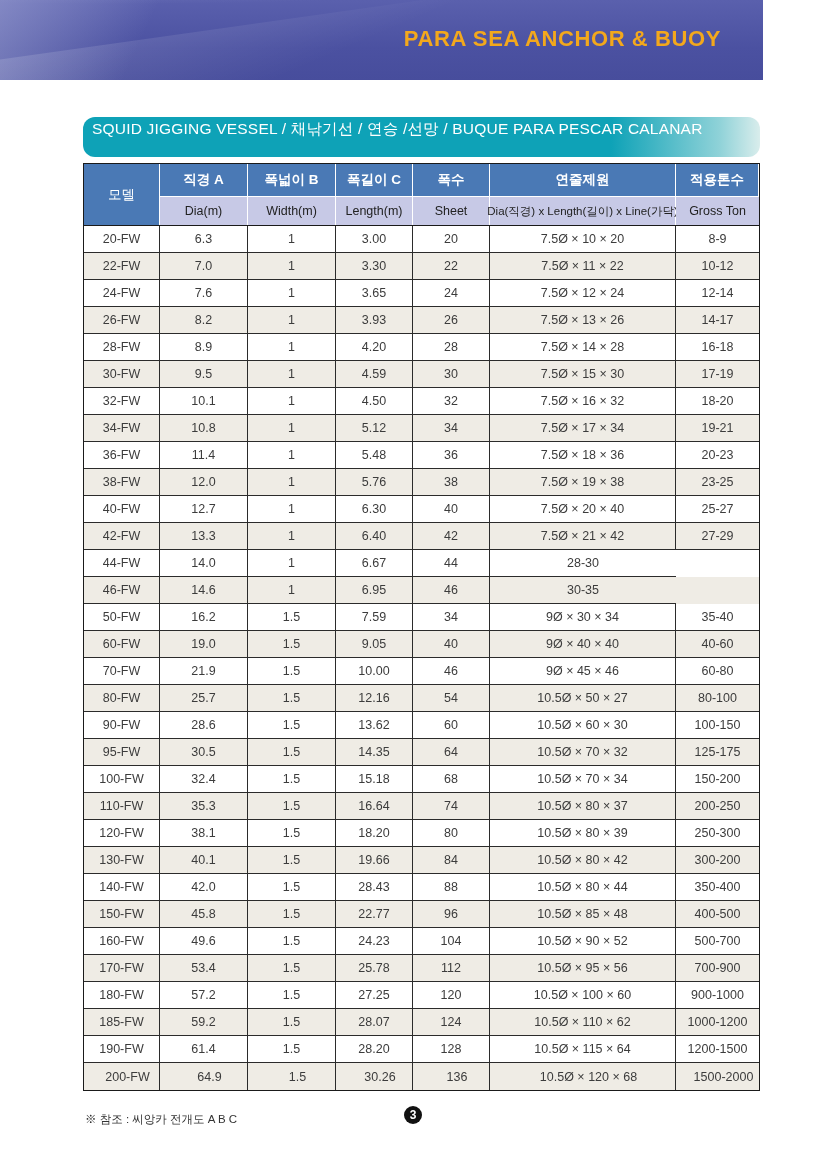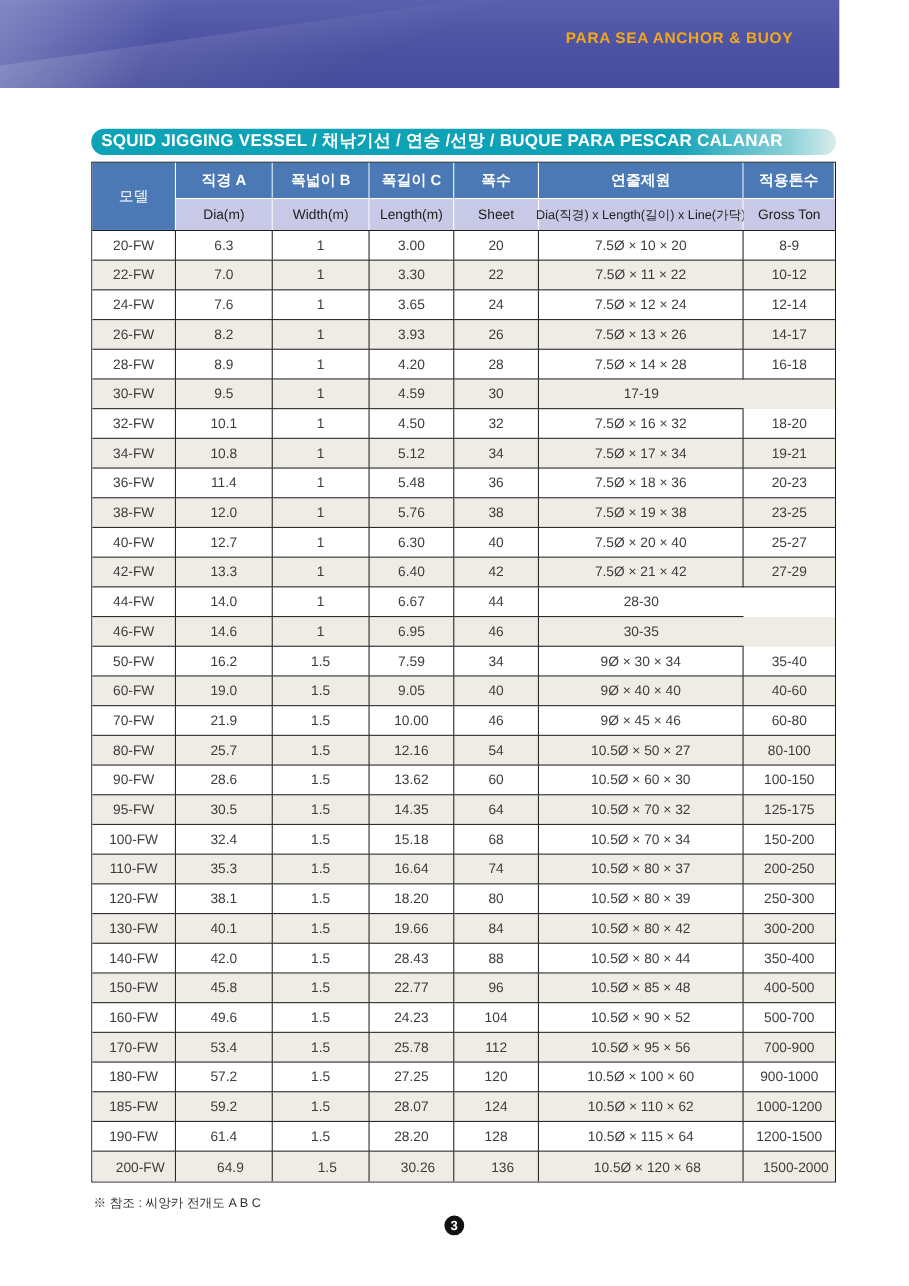--- a/index.html
+++ b/index.html
@@ -24,37 +24,37 @@
   }
   .banner::before {
     content: "";
     position: absolute; left: -120px; top: 28px;
     width: 700px; height: 180px;
     background: linear-gradient(165deg, rgba(255,255,255,0.18) 0%, rgba(255,255,255,0) 45%);
     transform: rotate(-8deg);
   }
   .banner-title {
     position: absolute; right: 42px; top: 26px;
-    font-size: 14px; font-weight: bold;
+    font-size: 22px; font-weight: bold;
     letter-spacing: 0.6px;
     color: #f3a81c;
     white-space: nowrap;
   }
 
   
   .content {
     position: absolute; left: 83px; top: 117px;
     width: 677px;
   }
 
   .table-title {
-    height: 24px;
+    height: 40px;
     background: linear-gradient(to right, #0ea2b7 0%, #0ea2b7 78%, #8fd2d8 94%, #d9edec 100%);
     color: #ffffff;
-    font-size: 15.5px; font-weight: bold;
+    font-size: 15.5px; font-weight: normal;
     line-height: 24px;
     padding-left: 9px;
     letter-spacing: 0.2px;
     white-space: nowrap;
     border-radius: 12px;
   }
 
   .spec-table {
     margin-top: 6px;
     border: 1px solid #1a1a1a;
@@ -104,21 +104,21 @@
     display: flex; align-items: center; justify-content: center;
     font-size: 12.5px; color: #3c3c3c;
     border-right: 1px solid #2b2b2b;
     border-bottom: 1px solid #2b2b2b;
     white-space: nowrap;
   }
   .td.c6 { border-right: none; }
   .row:last-child .td { border-bottom: none; padding-left: 12px; }
 
   .footnote {
-    margin-top: 11px;
+    margin-top: 21px;
     font-size: 11.5px;
     color: #333333;
     padding-left: 2px;
   }
 
   .page-number-wrap {
     position: absolute; left: 0; top: 1105px;
     width: 826px;
     text-align: center;
   }
@@ -207,20 +207,21 @@
           <div class="td c4">28</div>
           <div class="td c5">7.5Ø × 14 × 28</div>
           <div class="td c6">16-18</div>
         </div>
         <div class="row">
           <div class="td c0">30-FW</div>
           <div class="td c1">9.5</div>
           <div class="td c2">1</div>
           <div class="td c3">4.59</div>
           <div class="td c4">30</div>
+          <div class="td c5">7.5Ø × 15 × 30</div>
           <div class="td c6">17-19</div>
         </div>
         <div class="row">
           <div class="td c0">32-FW</div>
           <div class="td c1">10.1</div>
           <div class="td c2">1</div>
           <div class="td c3">4.50</div>
           <div class="td c4">32</div>
           <div class="td c5">7.5Ø × 16 × 32</div>
           <div class="td c6">18-20</div>

